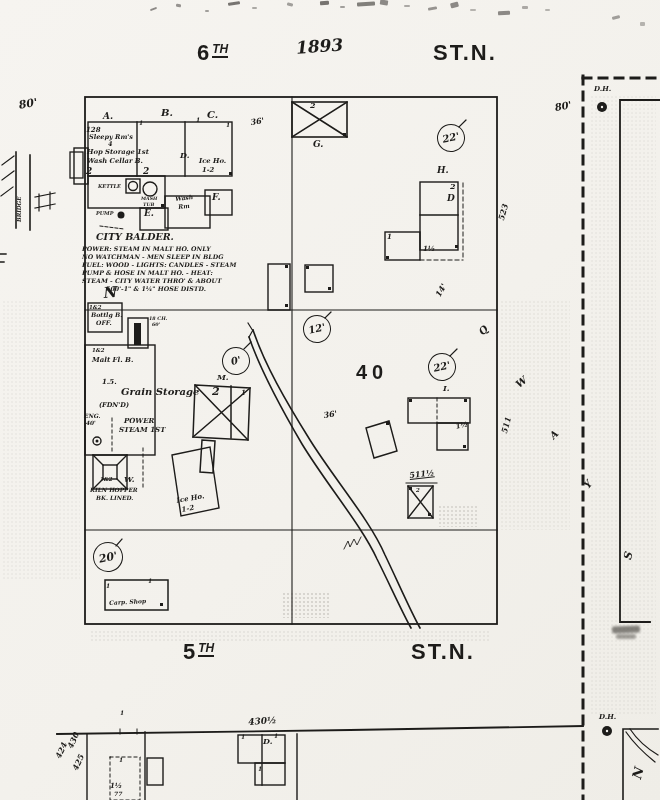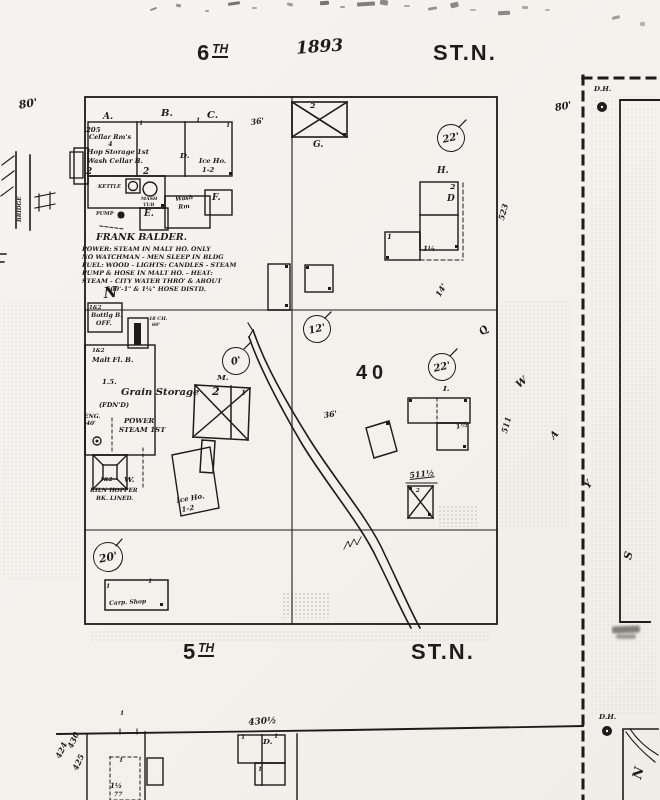--- a/index.html
+++ b/index.html
@@ -198,21 +198,21 @@
 
   <div class="st-label" style="left:197px;top:42px"><span>6</span><span class="sup">TH</span></div>
   <div class="yr" style="left:296px;top:38px">1893</div>
   <div class="st-label" style="left:433px;top:42px">ST.N.</div>
   <div class="st-label" style="left:183px;top:641px"><span>5</span><span class="sup">TH</span></div>
   <div class="st-label" style="left:411px;top:641px">ST.N.</div>
 
   <div class="blocknum" style="left:356px;top:362px">40</div>
 
   <div id="brewery">
-    <div class="bo">FRANK BALDER.</div>
+    <div class="bo">CITY BALDER.</div>
     <div id="brewery-notes">
         <div class="note-line">POWER: STEAM IN MALT HO. ONLY</div>
         <div class="note-line">NO WATCHMAN - MEN SLEEP IN BLDG</div>
         <div class="note-line">FUEL: WOOD - LIGHTS: CANDLES - STEAM</div>
         <div class="note-line">PUMP &amp; HOSE IN MALT HO. - HEAT:</div>
         <div class="note-line">STEAM - CITY WATER THRO' &amp; ABOUT</div>
         <div class="note-line">500'-1" &amp; 1¼" HOSE DISTD.</div>
       </div>
   </div>
 
@@ -220,22 +220,22 @@
   <div class="smudge" style="left:616px;top:634px;width:20px;height:5px;opacity:.4"></div>
 
   <div id="annotations">
       <span class="ann" style="left: 18px; top: 100px; font-size: 11px; transform: rotate(-10deg);">80'</span>
       <span class="ann" style="left: 17px; top: 222px; font-size: 5.5px; transform: rotate(-90deg);">BRIDGE</span>
       <span class="ann" style="left: 554px; top: 103px; font-size: 10px; transform: rotate(-10deg);">80'</span>
       <span class="ann" style="left: 103px; top: 112px; font-size: 9px;">A.</span>
       <span class="ann" style="left: 161px; top: 108px; font-size: 10px;">B.</span>
       <span class="ann" style="left: 207px; top: 110px; font-size: 10px;">C.</span>
       <span class="ann" style="left: 250px; top: 118px; font-size: 8px; transform: rotate(-8deg);">36'</span>
-      <span class="ann" style="left: 86px; top: 126px; font-size: 7px;">205</span>
-      <span class="ann" style="left: 89px; top: 134px; font-size: 6.5px;">Cellar Rm's</span>
+      <span class="ann" style="left: 86px; top: 126px; font-size: 7px;">128</span>
+      <span class="ann" style="left: 89px; top: 134px; font-size: 6.5px;">Sleepy Rm's</span>
       <span class="ann" style="left: 108px; top: 141px; font-size: 6.5px;">4</span>
       <span class="ann" style="left: 87px; top: 149px; font-size: 6.8px;">Hop Storage 1st</span>
       <span class="ann" style="left: 87px; top: 158px; font-size: 6.8px;">Wash Cellar B.</span>
       <span class="ann" style="left: 86px; top: 167px; font-size: 9px;">2</span>
       <span class="ann" style="left: 143px; top: 167px; font-size: 9px;">2</span>
       <span class="ann" style="left: 180px; top: 151px; font-size: 8px;">D.</span>
       <span class="ann" style="left: 199px; top: 158px; font-size: 6.8px;">Ice Ho.</span>
       <span class="ann" style="left: 202px; top: 167px; font-size: 6.8px;">1-2</span>
       <span class="ann" style="left: 98px; top: 184px; font-size: 5px;">KETTLE</span>
       <span class="ann" style="left: 141px; top: 197px; font-size: 4.6px;">MASH</span>

